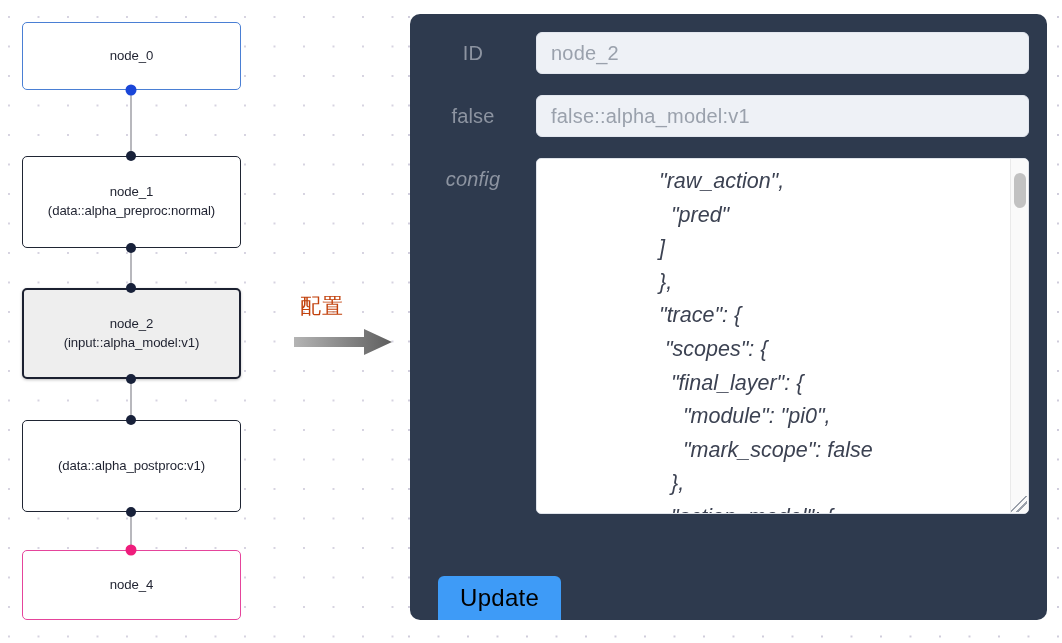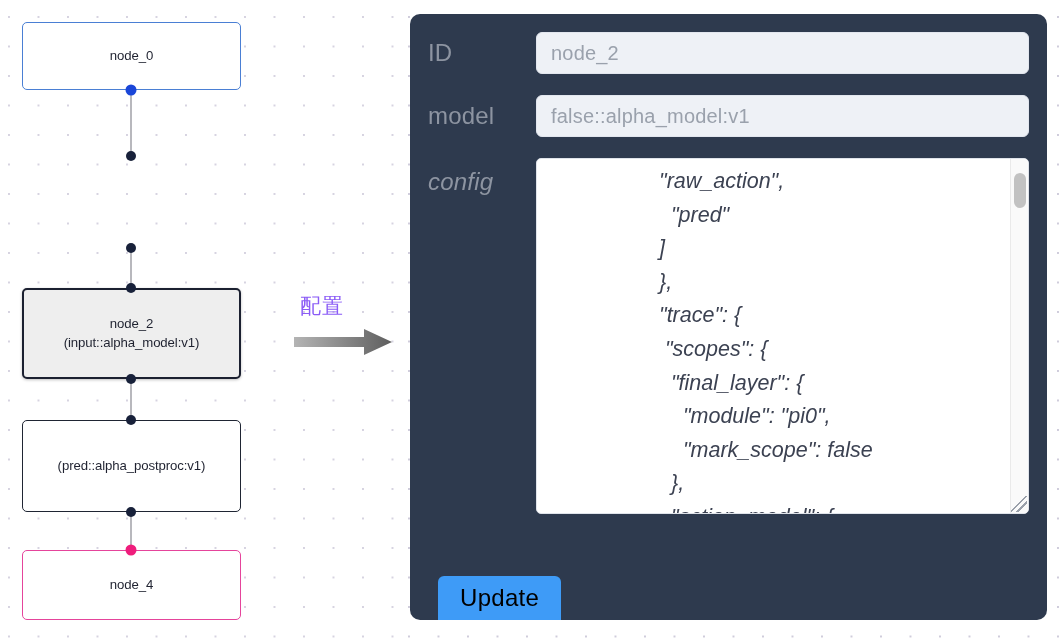--- a/index.html
+++ b/index.html
@@ -77,21 +77,21 @@
   #arrow-group {
     position: absolute;
     left: 292px; top: 296px;
     width: 110px; height: 64px;
   }
   #arrow-label {
     position: absolute;
     left: 8px; top: 0;
     font-family: "DejaVu Sans", "Liberation Sans", sans-serif;
     font-size: 21px;
-    color: #8b5cf6;
+    color: #c2410c;
     letter-spacing: 1px;
     line-height: 1;
   }
   #arrow-svg { position: absolute; left: 0; top: 30px; }
 
   
   #panel {
     position: absolute;
     left: 410px; top: 14px;
     width: 637px; height: 606px;
@@ -112,25 +112,25 @@
   }
 
   .field-row {
     display: flex;
     align-items: center;
     margin-bottom: 21px;
   }
   .field-label {
     width: 108px;
     flex: none;
-    text-align: left;
+    text-align: center;
     padding-right: 18px;
     box-sizing: border-box;
     color: #8d94a1;
-    font-size: 24px;
+    font-size: 20px;
     letter-spacing: 0.2px;
   }
   .field-input {
     flex: 1;
     height: 42px;
     background: #eef1f6;
     border: 1px solid #e2e6ee;
     border-radius: 6px;
     box-sizing: border-box;
     display: flex;
@@ -225,35 +225,41 @@
   <div class="edge" style="left:130px; top:378px; height:41px;"></div>
   <div class="edge" style="left:130px; top:511px; height:39px;"></div>
 
   <div class="node input-node" style="left:22px; top:22px; width:219px; height:68px;">
     <span class="node-text">
       <span class="node-title">node_0</span>
     </span>
   </div>
   <div class="port blue" style="left:130.5px; top:90px;"></div>
 
+  <div class="node" style="left:22px; top:156px; width:219px; height:92px;">
+    <span class="node-text">
+      <span class="node-title">node_1</span>
+      <span class="node-sub">(data::alpha_preproc:normal)</span>
+    </span>
+  </div>
   <div class="port" style="left:130.5px; top:156px;"></div>
   <div class="port" style="left:130.5px; top:248px;"></div>
 
   <div class="node selected" style="left:22px; top:288px; width:219px; height:91px;">
     <span class="node-text">
       <span class="node-title">node_2</span>
       <span class="node-sub">(input::alpha_model:v1)</span>
     </span>
   </div>
   <div class="port" style="left:130.5px; top:288px;"></div>
   <div class="port" style="left:130.5px; top:379px;"></div>
 
   <div class="node" style="left:22px; top:420px; width:219px; height:92px;">
     <span class="node-text">
-      <span class="node-sub">(pred::alpha_postproc:v1)</span>
+      <span class="node-sub">(data::alpha_postproc:v1)</span>
     </span>
   </div>
   <div class="port" style="left:130.5px; top:420px;"></div>
   <div class="port" style="left:130.5px; top:512px;"></div>
 
   <div class="node output-node" style="left:22px; top:550px; width:219px; height:70px;">
     <span class="node-text">
       <span class="node-title">node_4</span>
     </span>
   </div>
@@ -274,21 +280,21 @@
 </div>
 
 <div id="panel">
 
   <div class="field-row">
     <div class="field-label">ID</div>
     <div class="field-input">node_2</div>
   </div>
 
   <div class="field-row">
-    <div class="field-label">model</div>
+    <div class="field-label">false</div>
     <div class="field-input">false::alpha_model:v1</div>
   </div>
 
   <div class="field-row config-row">
     <div class="field-label">config</div>
     <div class="textarea-wrap">
       <div class="textarea-body" id="config-body"><span class="ta-line">"raw_action",</span><span class="ta-line">  "pred"</span><span class="ta-line">]</span><span class="ta-line">},</span><span class="ta-line">"trace": {</span><span class="ta-line"> "scopes": {</span><span class="ta-line">  "final_layer": {</span><span class="ta-line">    "module": "pi0",</span><span class="ta-line">    "mark_scope": false</span><span class="ta-line">  },</span><span class="ta-line">  "action_model": {</span></div>
       <div class="scrollbar-track">
         <div class="scrollbar-thumb"></div>
       </div>

